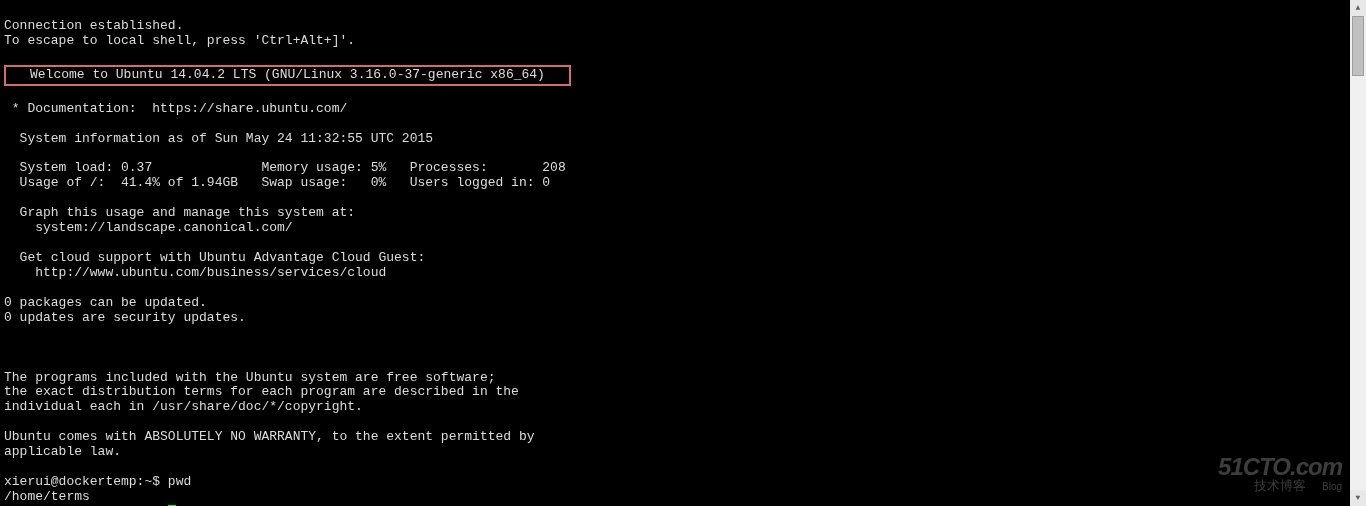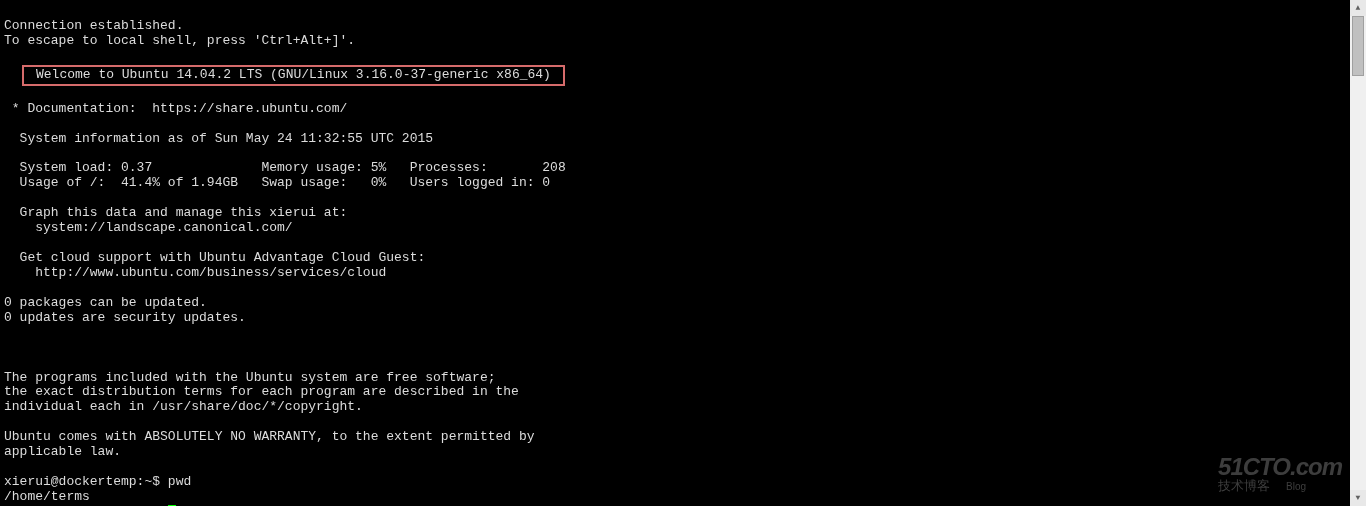--- a/index.html
+++ b/index.html
@@ -20,22 +20,22 @@
     }
     .terminal {
       padding: 4px 4px;
       white-space: pre;
       height: 100%;
       overflow-y: auto;
     }
     .highlight-box {
       border: 2px solid #d66b6b;
       display: inline-block;
-      padding: 1px 12px;
-      margin: 1px 18px;
+      padding: 1px 24px;
+      margin: 1px 0;
     }
     .cursor {
       background: #00ff00;
       display: inline-block;
       width: 8px;
       height: 14px;
       vertical-align: middle;
     }
     .scrollbar {
       position: absolute;
@@ -75,21 +75,21 @@
       color: #606060;
     }
     .scrollbar-btn.up { top: 0; }
     .scrollbar-btn.down { bottom: 0; }
     .watermark {
       position: absolute;
       right: 24px;
       bottom: 12px;
       color: #666;
       font-family: Arial, sans-serif;
-      text-align: left;
+      text-align: right;
       opacity: 0.6;
       pointer-events: none;
     }
     .watermark-main {
       font-size: 24px;
       font-weight: bold;
       font-style: italic;
       letter-spacing: -1px;
     }
     .watermark-sub {
@@ -110,21 +110,21 @@
 
 <span class="highlight-box"><span>Welcome to Ubuntu 14.04.2 LTS (GNU/Linux 3.16.0-37-generic x86_64)</span></span>
 
 <span> * Documentation:  https://share.ubuntu.com/</span>
 
 <span>  System information as of Sun May 24 11:32:55 UTC 2015</span>
 
 <span>  System load: 0.37              Memory usage: 5%   Processes:       208</span>
 <span>  Usage of /:  41.4% of 1.94GB   Swap usage:   0%   Users logged in: 0</span>
 
-<span>  Graph this data and manage this xierui at:</span>
+<span>  Graph this usage and manage this system at:</span>
 <span>    system://landscape.canonical.com/</span>
 
 <span>  Get cloud support with Ubuntu Advantage Cloud Guest:</span>
 <span>    http://www.ubuntu.com/business/services/cloud</span>
 
 <span>0 packages can be updated.</span>
 <span>0 updates are security updates.</span>
 
 
 

